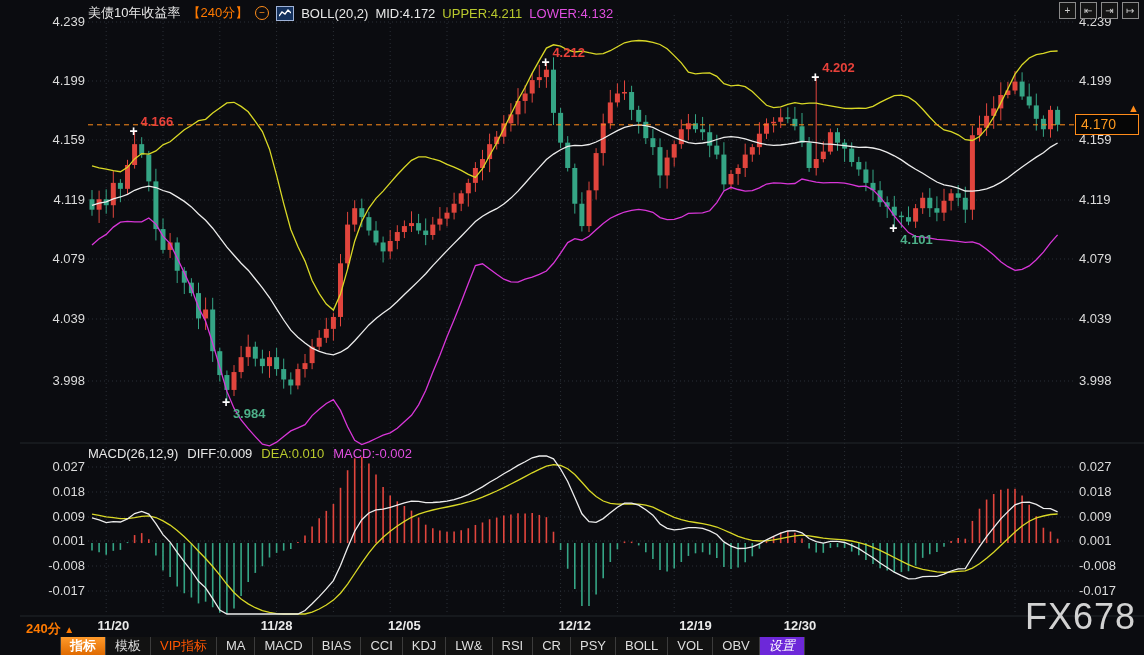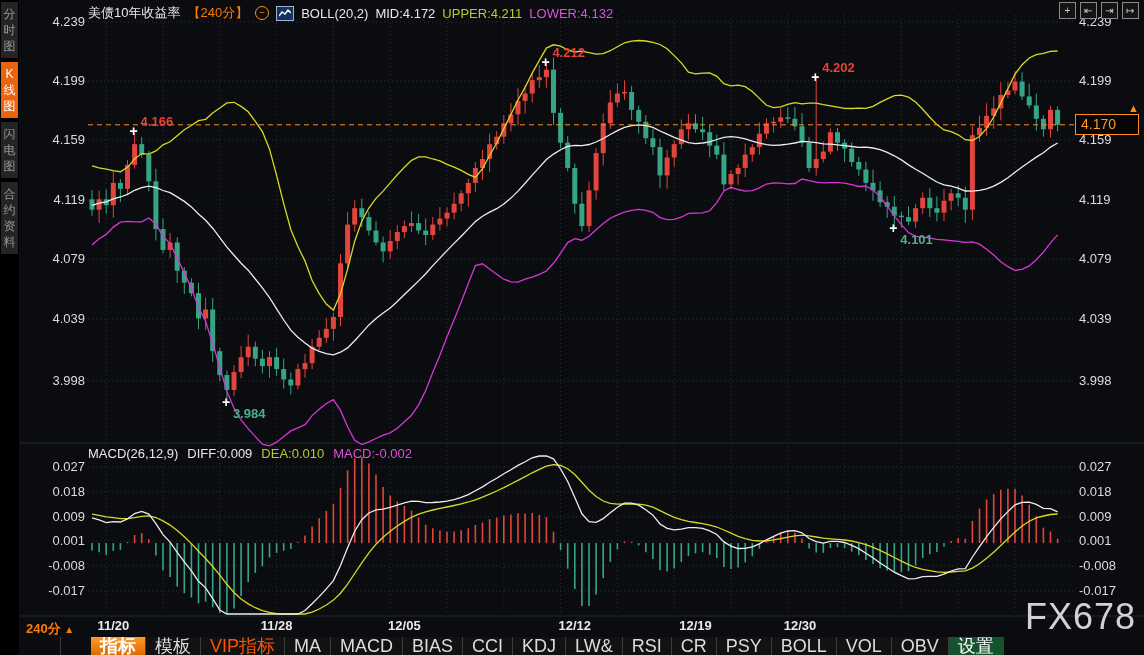--- a/index.html
+++ b/index.html
@@ -34,45 +34,39 @@
   
   .macd-header{position:absolute;left:88px;top:446px;z-index:5;font-size:13px;display:flex;gap:9px;white-space:nowrap;}
   
   .xlabel{position:absolute;top:618px;transform:translateX(-50%);font-size:13px;font-weight:bold;
           color:#eaeaea;z-index:3;}
   .period-chip{position:absolute;left:26px;top:620px;color:#ff7a00;font-size:13px;font-weight:bold;
                z-index:5;cursor:pointer;}
   .period-chip .tri{font-size:10px;}
   
   .tabs{position:absolute;left:60px;top:637px;height:18px;display:flex;z-index:6;
-        font-size:18px;color:#ddd;border-left:1px solid #3c3c3c;padding-left:30px;}
+        font-size:13px;color:#ddd;border-left:1px solid #3c3c3c;}
   .tab{padding:0 9px;line-height:18px;background:#121212;border-right:1px solid #3c3c3c;
        cursor:pointer;white-space:nowrap;}
   .tab.active{background:linear-gradient(#ff9a2a,#df6a00);color:#fff;font-weight:bold;}
   .tab.vip{color:#ff5500;font-weight:normal;}
-  .tab.settings{background:#14532d;color:#fff;}
+  .tab.settings{background:#6d28d9;color:#fff;font-style:italic;}
   
   .anno-label{position:absolute;font-size:13px;font-weight:bold;z-index:4;white-space:nowrap;}
   .anno-cross{position:absolute;color:#fff;font-size:14px;font-weight:bold;z-index:4;line-height:14px;}
   
   .watermark{position:absolute;right:8px;top:596px;font-size:36px;color:#d2d2d2;letter-spacing:1px;
              z-index:5;font-family:"Liberation Sans","DejaVu Sans",sans-serif;}
   svg.chart{position:absolute;left:0;top:0;z-index:2;}
 </style>
 </head>
 <body>
 
 <div class="app">
 
-  <aside class="sidebar" id="sidebar">
-      <div class="side-item">分时图</div>
-      <div class="side-item active">K线图</div>
-      <div class="side-item">闪电图</div>
-      <div class="side-item">合约资料</div>
-    </aside>
 
   <div class="header">
     <span class="t-white">美债10年收益率</span>
     <span class="t-orange">【240分】</span>
     <span class="circle-minus">−</span>
     <span class="mini-chart">
       <svg width="12" height="9" viewBox="0 0 12 9">
           <polyline points="0,7 3,3 6,5 9,1 12,4" fill="none" stroke="#fff" stroke-width="1.3"></polyline>
         </svg>
     </span>

